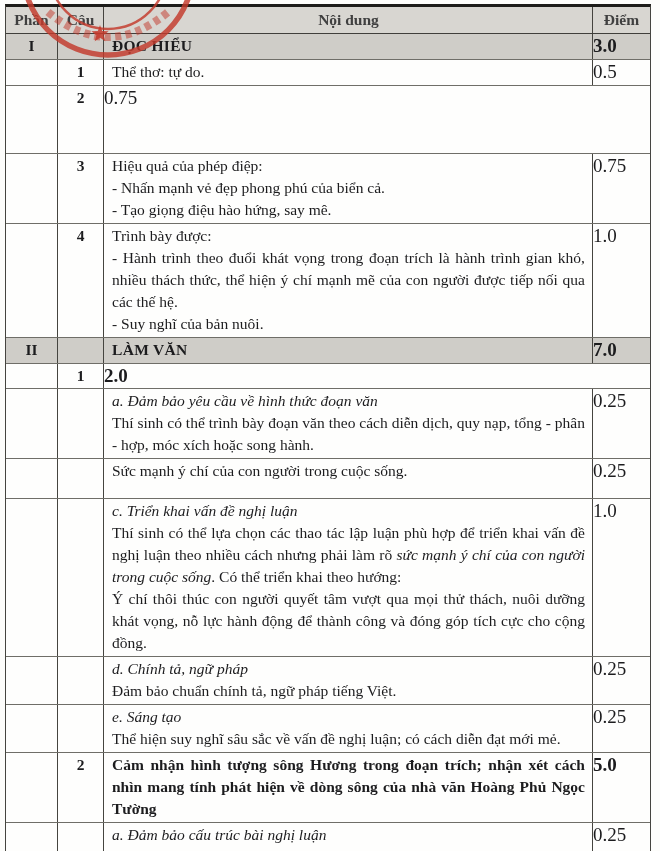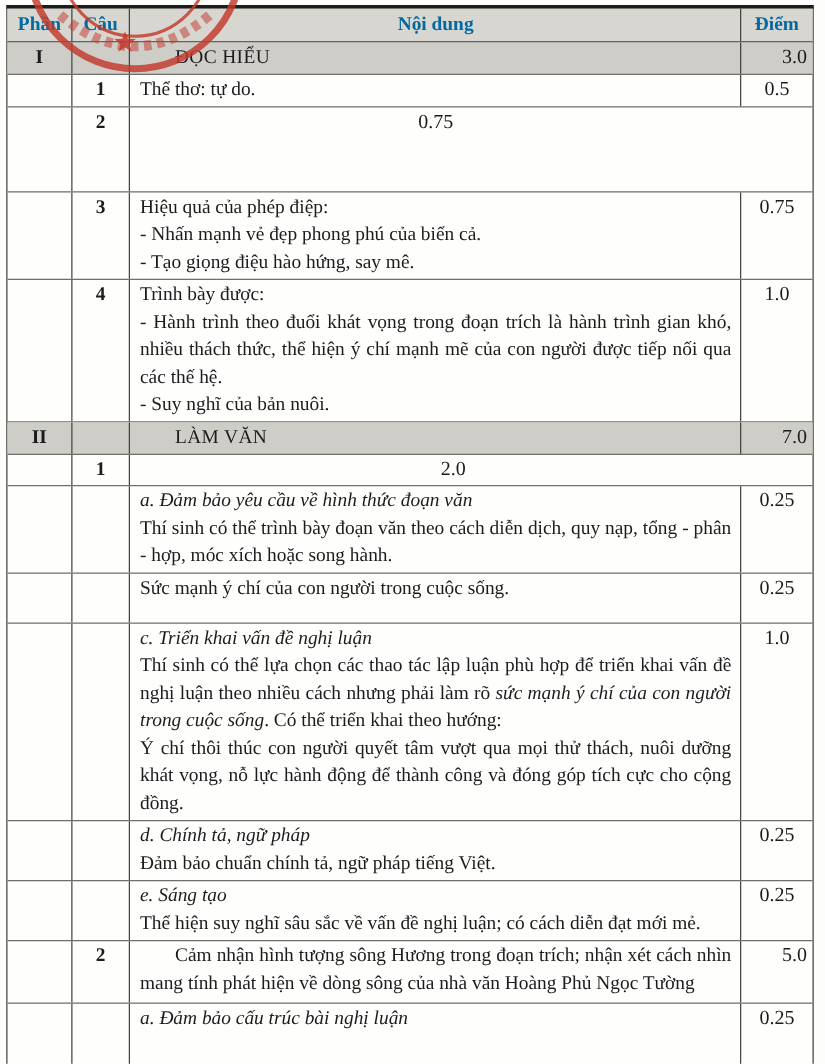--- a/index.html
+++ b/index.html
@@ -26,25 +26,25 @@
     border-bottom:1px solid #6f6e68;
     box-sizing:border-box;
   }
   .row.shaded{background:#cfcdc8;}
   .row.header{background:#d8d6d1;border-bottom:1.5px solid #403f3b;min-height:25px;}
   .cell{box-sizing:border-box;padding-top:1px;}
   .c-phan,.c-cau,.c-content{border-right:1px solid #45443f;}
   .c-phan{text-align:center;font-weight:bold;font-size:15.5px;line-height:22px;}
   .c-cau{text-align:center;font-weight:bold;font-size:15.5px;line-height:22px;}
   .c-content{padding:1px 7px 2px 8px;font-size:15.5px;line-height:22px;}
-  .c-score{text-align:center;font-size:16px;line-height:22px;padding-top:1px;}
-  .hdr{font-weight:bold;font-size:15.5px;line-height:23px;text-align:center;color:#0369a1;}
+  .c-score{text-align:left;font-size:19px;line-height:22px;padding-top:1px;}
+  .hdr{font-weight:bold;font-size:15.5px;line-height:23px;text-align:center;color:#404040;}
   .para{margin:0;text-align:left;}
   .para.j{text-align:justify;}
-  .b{font-weight:normal;margin-left:28px;}
+  .b{font-weight:bold;}
   .i{font-style:italic;}
   .row.shaded .c-content{font-weight:bold;letter-spacing:.3px;}
   .seal{
     position:absolute;left:18px;top:0;width:210px;height:62px;
     pointer-events:none;z-index:5;
   }
 </style>
 </head>
 <body>
 

